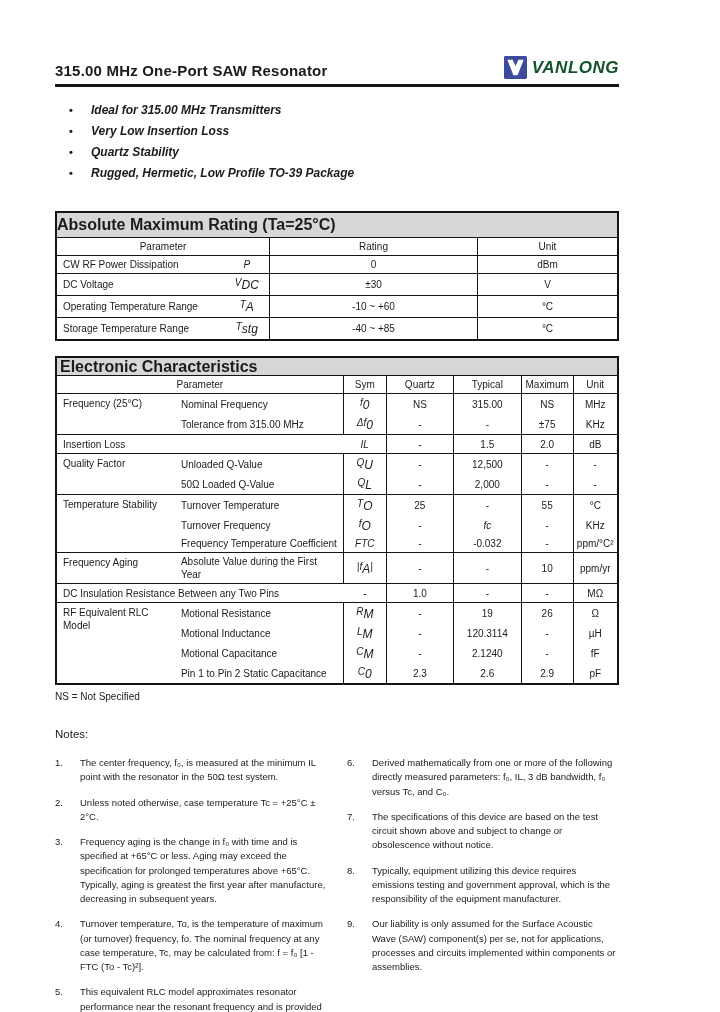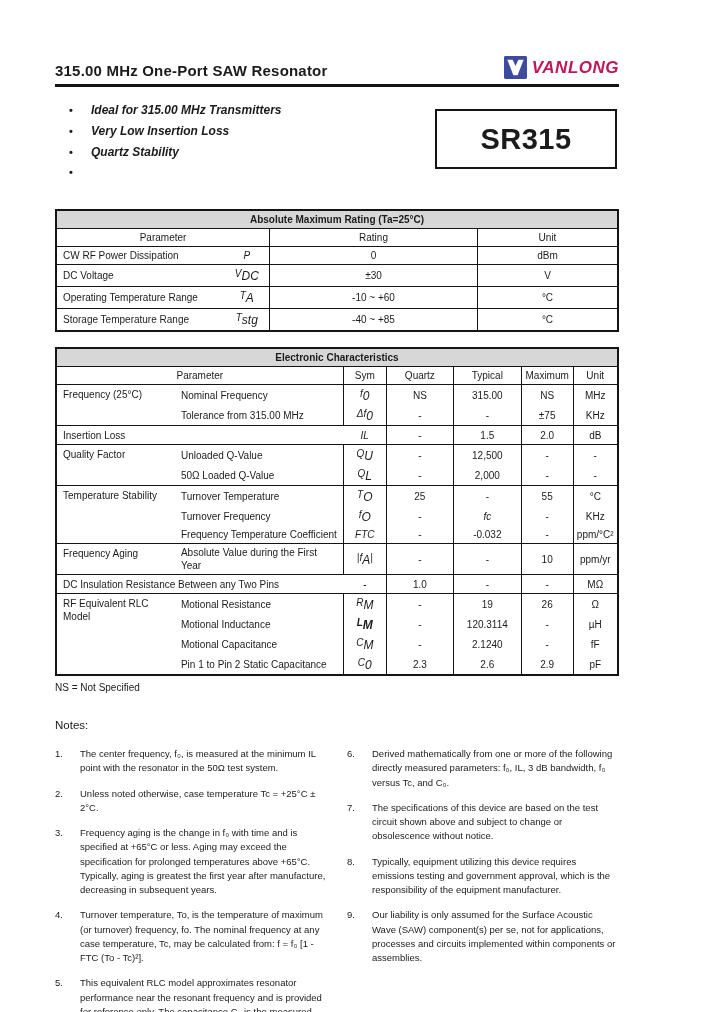--- a/index.html
+++ b/index.html
@@ -19,21 +19,21 @@
   .features-row{display:flex;margin-top:14px;}
   .features{flex:1;list-style:none;margin:2px 0 0 0;padding:0 0 0 14px;}
   .feature{display:flex;align-items:baseline;font-size:12px;font-weight:bold;font-style:italic;margin:0 0 7px 0;}
   .bullet{font-style:normal;font-size:11px;width:22px;flex:none;}
   .part-box{width:178px;height:56px;border:2px solid #141414;display:flex;align-items:center;justify-content:center;
     font-size:29px;font-weight:bold;letter-spacing:.5px;margin:8px 2px 0 0;}
   
   table{width:100%;border-collapse:collapse;border:2px solid #141414;table-layout:fixed;}
   #abs-table{margin-top:24px;font-size:10px;}
   #elec-table{margin-top:15px;font-size:10px;}
-  .tbl-title{background:#d7d7d7;font-weight:bold;text-align:center;padding:3px 0;border:1px solid #141414;font-size:10px;}
+  .tbl-title{background:#d7d7d7;font-weight:bold;padding:3px 0;border:1px solid #141414;font-size:16px;}
   th{font-weight:normal;text-align:center;padding:3px 2px;border:1px solid #141414;font-size:10px;}
   td{padding:3px 4px;border-right:1px solid #141414;vertical-align:middle;}
   #abs-table td{border-bottom:1px solid #141414;}
   #abs-table .name{text-align:left;padding-left:6px;border-right:none;}
   #abs-table .asym{text-align:center;font-style:italic;}
   .c{text-align:center;}
   #elec-table td{padding:2px 3px;line-height:13px;}
   #elec-table .pname{text-align:left;padding-left:6px;border-right:none;border-bottom:1px solid #141414;vertical-align:top;padding-top:3px;}
   #elec-table .desc{text-align:left;}
   #elec-table tr.gend td{border-bottom:1px solid #141414;}
@@ -56,46 +56,44 @@
   <div class="hdr">
     <div class="doc-title">315.00 MHz One-Port SAW Resonator</div>
     <div class="logo">
       <span style="display:inline-flex;">
         <svg width="23" height="23" viewBox="0 0 24 24" aria-hidden="true">
           <rect x="0" y="0" width="24" height="24" rx="1.5" fill="#3C4B9D"></rect>
           <polygon points="3.5,4 9,4 12,10.5 15,4 20.5,4 14.2,20 9.8,20" fill="#ffffff"></polygon>
           <polygon points="10.2,4 13.8,4 12,8" fill="#3C4B9D"></polygon>
         </svg>
       </span>
-      <span class="logo-text" style="color:#be185d;">VANLONG</span>
+      <span class="logo-text" style="color:#14532d;">VANLONG</span>
     </div>
   </div>
   <div class="rule"></div>
 
   <div class="features-row">
     <ul class="features" id="features">
         <li class="feature">
           <span class="bullet">•</span>
           <span>Ideal for 315.00 MHz Transmitters</span>
         </li>
         <li class="feature">
           <span class="bullet">•</span>
           <span>Very Low Insertion Loss</span>
         </li>
         <li class="feature">
           <span class="bullet">•</span>
           <span>Quartz Stability</span>
         </li>
         <li class="feature">
           <span class="bullet">•</span>
+          <span>Rugged, Hermetic, Low Profile TO-39 Package</span>
         </li>
       </ul>
-    <div class="part-box">
-      <span>SR315</span>
-    </div>
   </div>
 
   <table id="abs-table">
     <colgroup>
         <col style="width:30%">
         <col style="width:8%">
         <col style="width:37%">
         <col style="width:25%">
       </colgroup>
     <thead>
@@ -248,21 +246,21 @@
           <td class="pname" rowspan="4">RF Equivalent RLC Model</td>
           <td class="desc">Motional Resistance</td>
           <td class="c" style="font-style: italic;"><i>R<sub>M</sub></i></td>
           <td class="c">-</td>
           <td class="c">19</td>
           <td class="c">26</td>
           <td class="c">Ω</td>
         </tr>
         <tr>
           <td class="desc">Motional Inductance</td>
-          <td class="c" style="font-style: italic; font-weight: bold;"><i>L<sub>M</sub></i></td>
+          <td class="c" style="font-style: italic;"><i>L<sub>M</sub></i></td>
           <td class="c">-</td>
           <td class="c">120.3114</td>
           <td class="c">-</td>
           <td class="c">µH</td>
         </tr>
         <tr>
           <td class="desc">Motional Capacitance</td>
           <td class="c" style="font-style: italic;"><i>C<sub>M</sub></i></td>
           <td class="c">-</td>
           <td class="c">2.1240</td>

